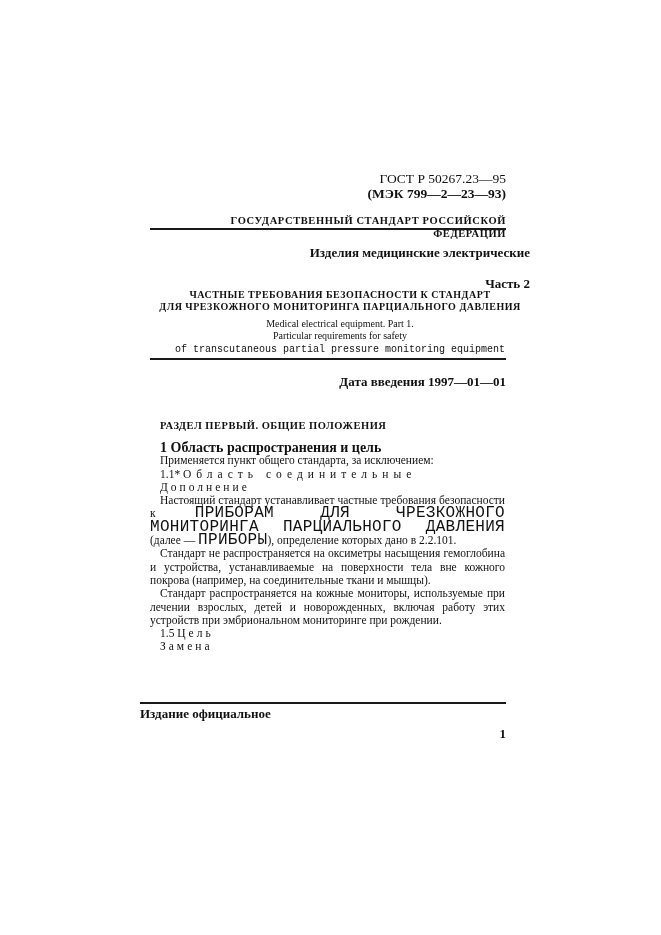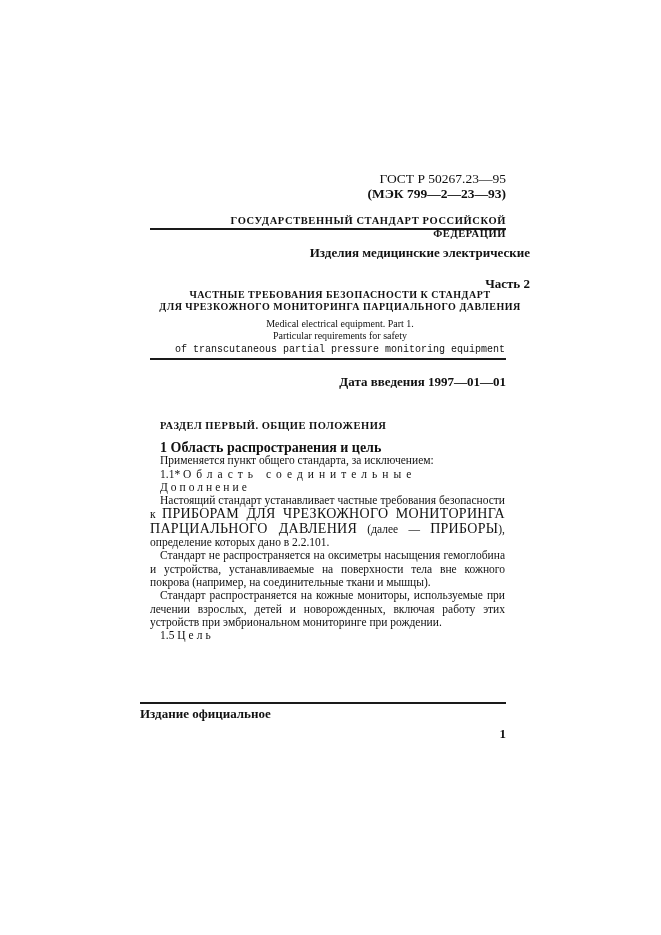--- a/index.html
+++ b/index.html
@@ -12,21 +12,21 @@
     .gost1 { left:300px; width:206px; top:171px; font-size:13.5px; font-weight:normal; line-height:15px; }
     .gost2 { left:300px; width:206px; top:186px; font-size:13.5px; font-weight:bold; line-height:15px; }
     .state { left:170px; width:336px; top:214px; font-size:10.5px; font-weight:bold; letter-spacing:0.6px; line-height:13px; }
     .small { font-size:13px; line-height:12px;text-align:right; }
     .caps { font-size:10px; font-weight:bold; letter-spacing:0.5px; line-height:13px; }
     .eng { font-size:10px; line-height:12.5px; }
     .body { left:160px; width:345px; font-size:11.5px; line-height:13.3px; text-align:justify; }
     .para { margin:0; }
     .para.first { text-indent:10px; }
     .sp { letter-spacing:3px; }
-    .big { font-family:Liberation Serif, serif; font-size:14px; letter-spacing:0.3px; }
+    .big { font-family:Liberation Mono, monospace; font-size:16px; letter-spacing:0.3px; }
   </style>
 </head>
 <body>
 
 <div class="abs right gost1">ГОСТ Р 50267.23—95</div>
 <div class="abs right gost2">(МЭК 799—2—23—93)</div>
 <div class="abs right state">ГОСУДАРСТВЕННЫЙ СТАНДАРТ РОССИЙСКОЙ ФЕДЕРАЦИИ</div>
 <div class="rule" style="left:150px; top:228px; width:356px; height:2px;"></div>
 
 <div class="abs center small b" style="left:150px; width:380px; top:247px;">Изделия медицинские электрические</div>
@@ -52,17 +52,18 @@
   <p class="para sp">Дополнение</p>
   <p class="para first" style="margin-left:-10px;">
     <span>Настоящий стандарт устанавливает частные требования безопасности к </span><span class="big">ПРИБОРАМ ДЛЯ ЧРЕЗКОЖНОГО МОНИТОРИНГА ПАРЦИАЛЬНОГО ДАВЛЕНИЯ</span><span> (далее — </span><span class="big">ПРИБОРЫ</span><span>), определение которых дано в 2.2.101.</span>
   </p>
   <p class="para first" style="margin-left:-10px;">Стандарт не распространяется на оксиметры насыщения гемоглобина и устройства, устанавливаемые на поверхности тела вне кожного покрова (например, на соединительные ткани и мышцы).</p>
   <p class="para first" style="margin-left:-10px;">Стандарт распространяется на кожные мониторы, используемые при лечении взрослых, детей и новорожденных, включая работу этих устройств при эмбриональном мониторинге при рождении.</p>
   <p class="para">
     <span>1.5</span>
     <span class="sp">Цель</span>
   </p>
+  <p class="para sp">Замена</p>
 </div>
 
 <div class="rule" style="left:140px; top:702px; width:366px; height:2px;"></div>
 <div class="abs small b" style="left:140px; top:708px;">Издание официальное</div>
 <div class="abs right small b" style="left:460px; width:46px; top:728px;">1</div>
 
 </body></html>

